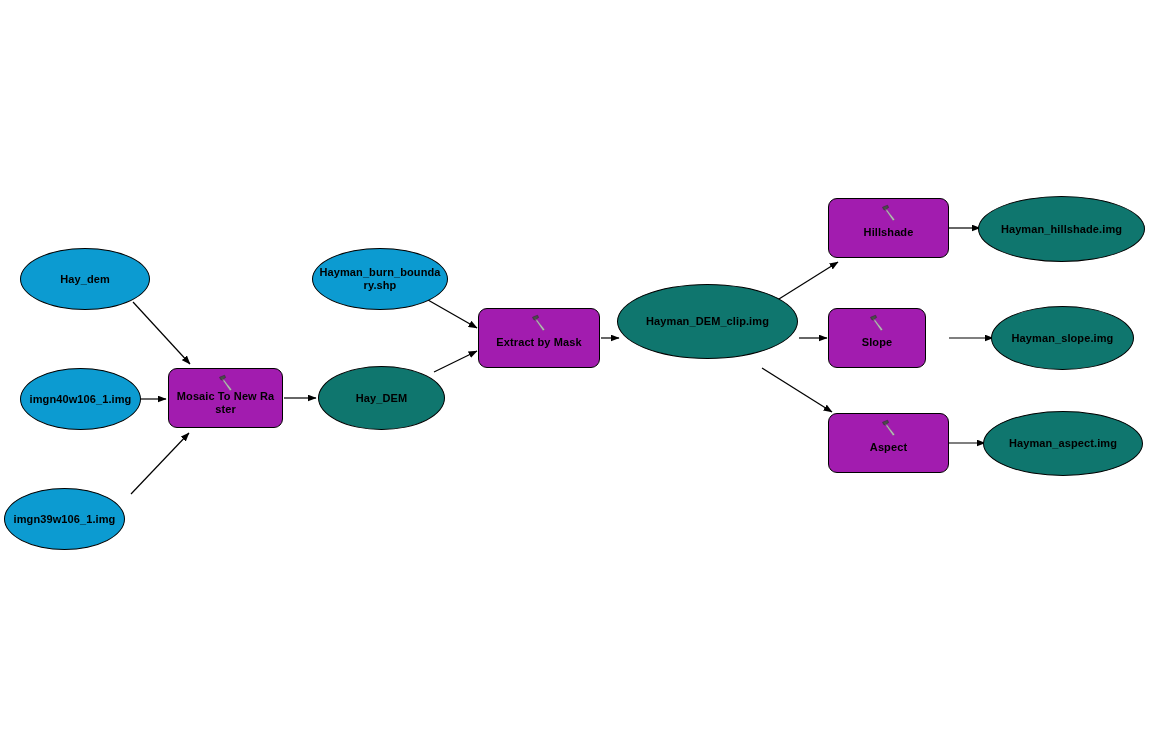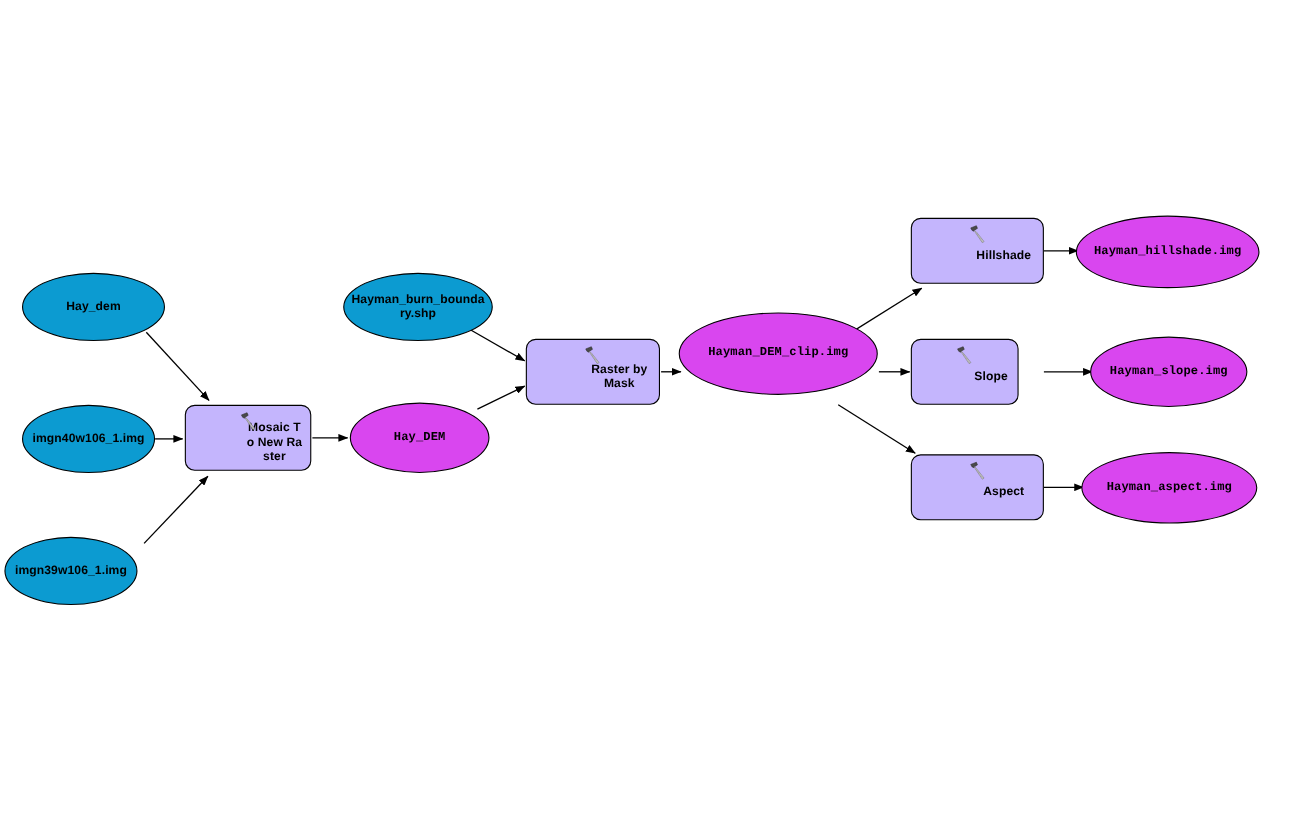--- a/index.html
+++ b/index.html
@@ -47,28 +47,26 @@
     word-break: break-all;
     white-space: pre-wrap;
   }
   .node-data {
     border-radius: 50%;
   }
   .node-input {
     background: #0c9bd1;
   }
   .node-derived {
-    background: #d946ef;
-    font-family: Liberation Mono, monospace;
+    background: #0f766e;
   }
   .node-tool {
-    background: #c4b5fd;
+    background: #a21caf;
     border-radius: 9px;
     position: absolute;
-    padding-left: 48px;
   }
   .node-tool .node-label {
     margin-top: 9px;
   }
   .tool-icon {
     position: absolute;
     top: 5px;
     left: 50%;
     margin-left: -9px;
     width: 18px;
@@ -152,21 +150,21 @@
   </div>
 
   <div class="node node-tool" style="left:478px; top:308px; width:122px; height:60px;">
     <span class="tool-icon">
       <svg viewBox="0 0 18 18" width="18" height="18" xmlns="http://www.w3.org/2000/svg">
         <polygon points="2.5,3.2 7.6,1.2 8.6,3.6 6.2,5.0 5.4,6.2 3.6,5.4" fill="#4a4a4a" stroke="#2b2b2b" stroke-width="0.5"></polygon>
         <polygon points="5.6,5.2 7.4,6.6 14.6,15.6 13.0,16.6 6.6,7.2" fill="#d9d9d9" stroke="#6e6e6e" stroke-width="0.5"></polygon>
         <line x1="7.4" y1="7.6" x2="13.6" y2="15.9" stroke="#9a9a9a" stroke-width="0.6"></line>
       </svg>
     </span>
-    <span class="node-label">Raster by Mask</span>
+    <span class="node-label">Extract by Mask</span>
   </div>
 
   <div class="node node-tool" style="left:828px; top:198px; width:121px; height:60px;">
     <span class="tool-icon">
       <svg viewBox="0 0 18 18" width="18" height="18" xmlns="http://www.w3.org/2000/svg">
         <polygon points="2.5,3.2 7.6,1.2 8.6,3.6 6.2,5.0 5.4,6.2 3.6,5.4" fill="#4a4a4a" stroke="#2b2b2b" stroke-width="0.5"></polygon>
         <polygon points="5.6,5.2 7.4,6.6 14.6,15.6 13.0,16.6 6.6,7.2" fill="#d9d9d9" stroke="#6e6e6e" stroke-width="0.5"></polygon>
         <line x1="7.4" y1="7.6" x2="13.6" y2="15.9" stroke="#9a9a9a" stroke-width="0.6"></line>
       </svg>
     </span>

